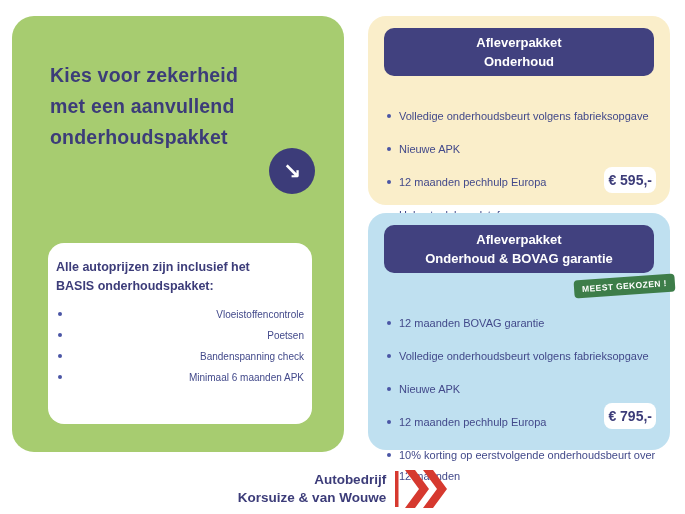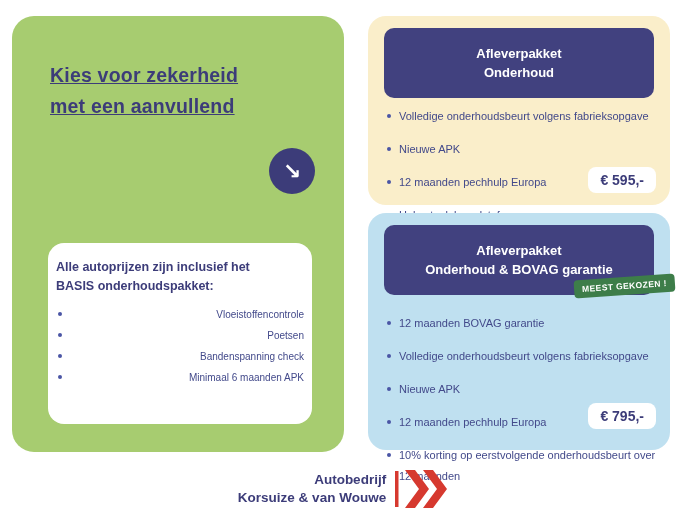--- a/index.html
+++ b/index.html
@@ -9,21 +9,21 @@
     font-family:"Liberation Sans", sans-serif; overflow:hidden;
   }
 
   
   .green-panel {
     position:absolute; left:12px; top:16px; width:332px; height:436px;
     background:#a7cc70; border-radius:22px;
   }
   .heading {
     position:absolute; left:38px; top:44px; color:#3c3c79;
-    font-size:19.5px; font-weight:700; line-height:31px; letter-spacing:.2px;text-decoration:underline;
+    font-size:19.5px; font-weight:700; line-height:31px; letter-spacing:.2px;
   }
   .heading span { display:block; }
   .arrow-circle {
     position:absolute; left:257px; top:132px; width:46px; height:46px;
     background:#3c3c79; border-radius:50%;
     display:flex; align-items:center; justify-content:center;
     color:#ffffff; font-size:22px; font-weight:700;
     font-family:"DejaVu Sans", sans-serif;
   }
   .basis-card {
@@ -43,29 +43,29 @@
   .basis-bullets li { font-size:10px; line-height:21px;text-align:right; }
 
   
   .package-card { position:absolute; left:368px; width:302px; border-radius:18px; }
   .package-card.cream { top:16px;  height:189px; background:#faeeca; }
   .package-card.blue  { top:213px; height:237px; background:#bfe0f0; }
   .package-header {
     position:absolute; left:16px; top:12px; width:270px;
     background:#41417f; color:#ffffff; border-radius:10px;
     text-align:center; font-weight:700; font-size:13px; line-height:19px;
-    padding:16px 6px;
+    padding:5px 6px;
   }
   .package-bullets { position:absolute; left:17px; width:278px; }
   .package-bullets li { font-size:11px; line-height:21px;margin-top:12px; }
   .cream .package-bullets { top:78px; }
   .blue  .package-bullets { top:88px; }
   .price-badge {
     position:absolute; right:14px; background:#ffffff; color:#3c3c79;
-    font-weight:700; font-size:14px; padding:5px 12px; border-radius:8px;
+    font-weight:700; font-size:14px; padding:5px 4px; border-radius:8px;
   }
   .cream .price-badge { top:151px; }
   .blue  .price-badge { top:190px; }
   .chosen-badge {
     position:absolute; left:206px; top:64px;
     background:#3d7d49; color:#ffffff; font-size:8.5px; font-weight:700;
     letter-spacing:.4px; padding:4px 8px; border-radius:4px;
     transform:rotate(-4deg); white-space:nowrap;
   }
 
@@ -82,20 +82,21 @@
 </style>
 </head>
 <body>
 
 <div class="canvas">
 
   <section class="green-panel">
     <h1 class="heading">
       <span>Kies voor zekerheid</span>
       <span>met een aanvullend</span>
+      <span>onderhoudspakket</span>
     </h1>
 
     <div class="arrow-circle">
       <span>↘</span>
     </div>
 
     <div class="basis-card">
       <p class="basis-intro">
         <span>Alle autoprijzen zijn inclusief het</span>
         <span>BASIS onderhoudspakket:</span>

